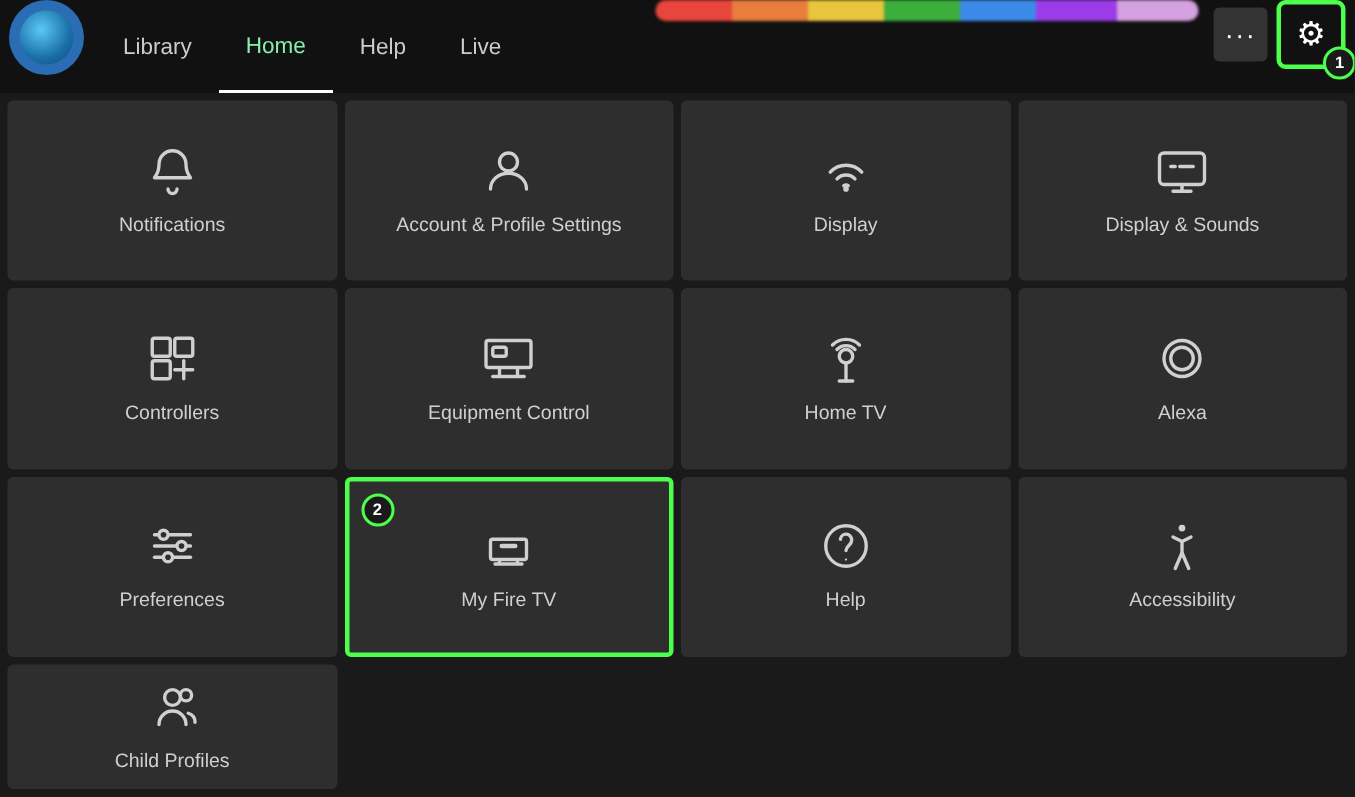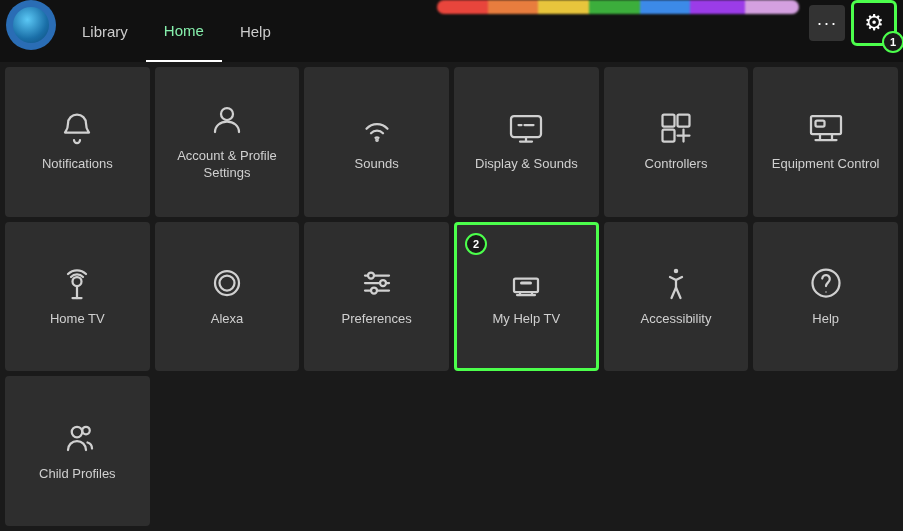--- a/index.html
+++ b/index.html
@@ -112,21 +112,21 @@
       align-items: center;
       justify-content: center;
       color: #fff;
       font-size: 11px;
       font-weight: bold;
     }
 
     
     .settings-grid {
       display: grid;
-      grid-template-columns: repeat(6, 1fr);
+      grid-template-columns: repeat(4, 1fr);
       grid-template-rows: repeat(3, 1fr);
       gap: 5px;
       padding: 5px;
       height: calc(531px - 62px);
     }
 
     .grid-item {
       background: #2e2e2e;
       border-radius: 4px;
       display: flex;
@@ -188,20 +188,21 @@
 <body>
 
 <div class="topbar">
   <div class="topbar-logo">
     <div class="logo-inner"></div>
   </div>
   <div class="nav-links">
     <div class="nav-link">Library</div>
     <div class="nav-link active">Home</div>
     <div class="nav-link">Help</div>
+    <div class="nav-link">Live</div>
   </div>
   <div class="colorbar"></div>
   <div class="topbar-right">
     <div class="dots-btn">···</div>
     <div class="gear-btn">
       <span>⚙</span>
       <div class="badge-circle">1</div>
     </div>
   </div>
 </div>
@@ -230,21 +231,21 @@
 
   <div class="grid-item">
     <div class="icon-wrap">
       <svg viewBox="0 0 24 24">
           <path d="M5 12.5a9.5 9.5 0 0 1 14 0"></path>
           <path d="M8 15.5a5.5 5.5 0 0 1 8 0"></path>
           <path d="M11 18.5a2 2 0 0 1 2 0"></path>
           <circle cx="12" cy="20" r="0.5" fill="#d0d0d0"></circle>
         </svg>
     </div>
-    <span class="item-label">Sounds</span>
+    <span class="item-label">Display</span>
   </div>
 
   <div class="grid-item">
     <div class="icon-wrap">
       <svg viewBox="0 0 24 24">
           <rect x="2" y="4" width="20" height="14" rx="2"></rect>
           <path d="M8 21h8M12 18v3"></path>
           <path d="M7 10h2M11 10h6" stroke-width="1.5"></path>
         </svg>
     </div>
@@ -314,49 +315,49 @@
 
   <div class="grid-item highlighted">
     <div class="item-badge">2</div>
     <div class="icon-wrap">
       <svg viewBox="0 0 24 24">
           <rect x="4" y="9" width="16" height="9" rx="1"></rect>
           <path d="M8 18v2M16 18v2M6 20h12"></path>
           <line x1="9" y1="12" x2="15" y2="12" stroke-width="2"></line>
         </svg>
     </div>
-    <span class="item-label">My Help TV</span>
+    <span class="item-label">My Fire TV</span>
+  </div>
+
+  <div class="grid-item">
+    <div class="icon-wrap">
+      <svg viewBox="0 0 24 24">
+          <circle cx="12" cy="12" r="9"></circle>
+          <path d="M9.5 9a2.5 2.5 0 0 1 5 .5c0 2-2.5 2.5-2.5 4.5"></path>
+          <circle cx="12" cy="18" r="0.5" fill="#d0d0d0" stroke="none"></circle>
+        </svg>
+    </div>
+    <span class="item-label">Help</span>
   </div>
 
   <div class="grid-item">
     <div class="icon-wrap">
       <svg viewBox="0 0 24 24">
           <circle cx="12" cy="4" r="1.5" fill="#d0d0d0" stroke="none"></circle>
           <path d="M8 8l4 2 4-2"></path>
           <path d="M12 10v5"></path>
           <path d="M9 22l3-7 3 7"></path>
         </svg>
     </div>
     <span class="item-label">Accessibility</span>
   </div>
 
   <div class="grid-item">
     <div class="icon-wrap">
       <svg viewBox="0 0 24 24">
-          <circle cx="12" cy="12" r="9"></circle>
-          <path d="M9.5 9a2.5 2.5 0 0 1 5 .5c0 2-2.5 2.5-2.5 4.5"></path>
-          <circle cx="12" cy="18" r="0.5" fill="#d0d0d0" stroke="none"></circle>
-        </svg>
-    </div>
-    <span class="item-label">Help</span>
-  </div>
-
-  <div class="grid-item">
-    <div class="icon-wrap">
-      <svg viewBox="0 0 24 24">
           <circle cx="12" cy="8" r="3.5"></circle>
           <path d="M6 20c0-3.3 2.7-6 6-6s6 2.7 6 6"></path>
           <circle cx="18" cy="7" r="2.5"></circle>
           <path d="M19 15c1.7.5 3 2 3 4"></path>
         </svg>
     </div>
     <span class="item-label">Child Profiles</span>
   </div>
 
 </div>

